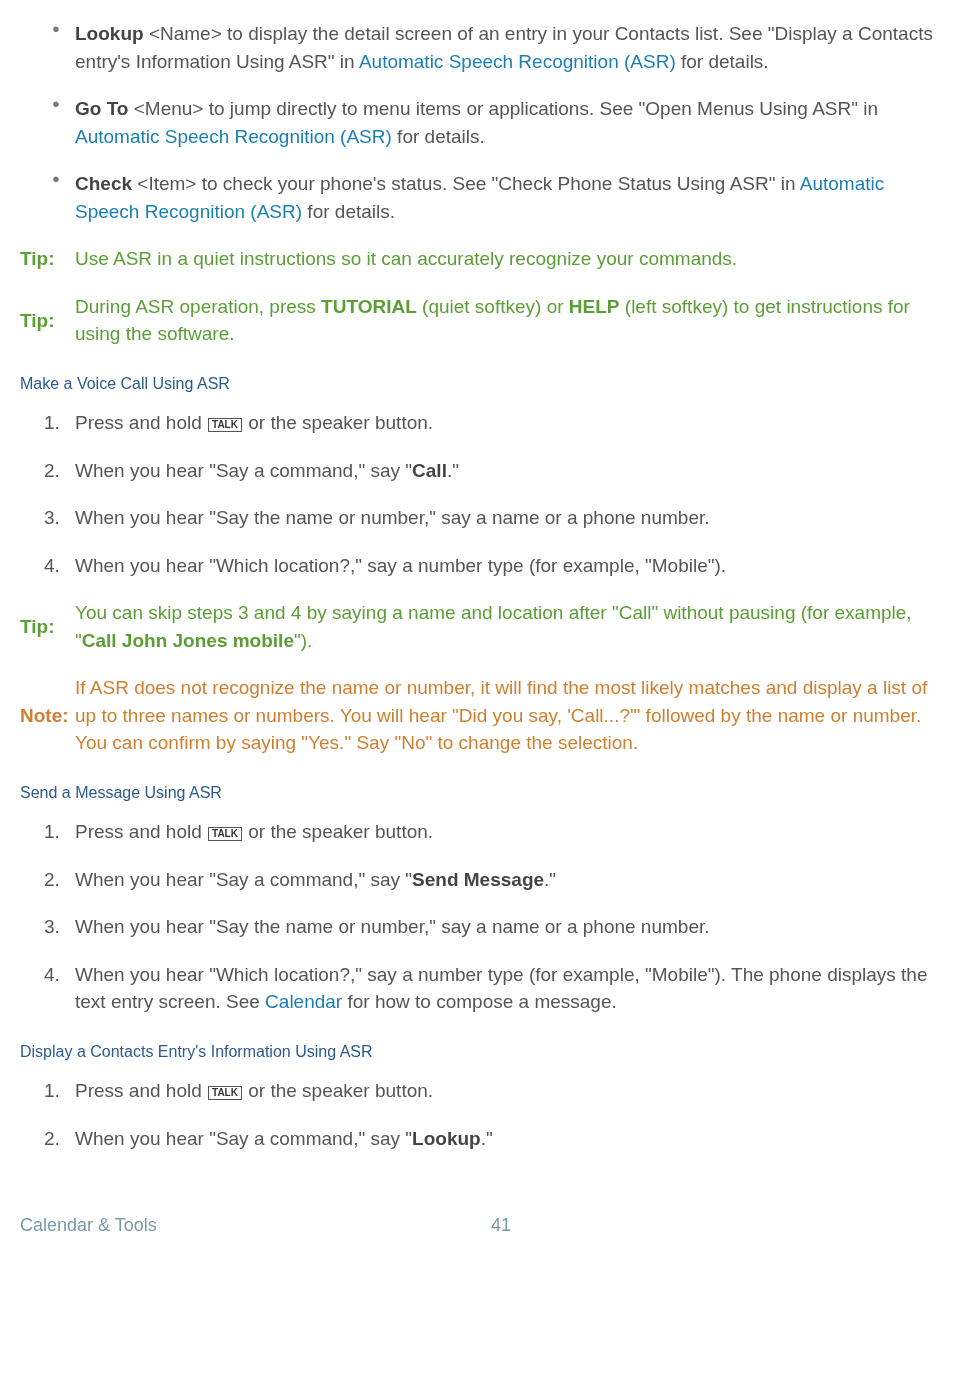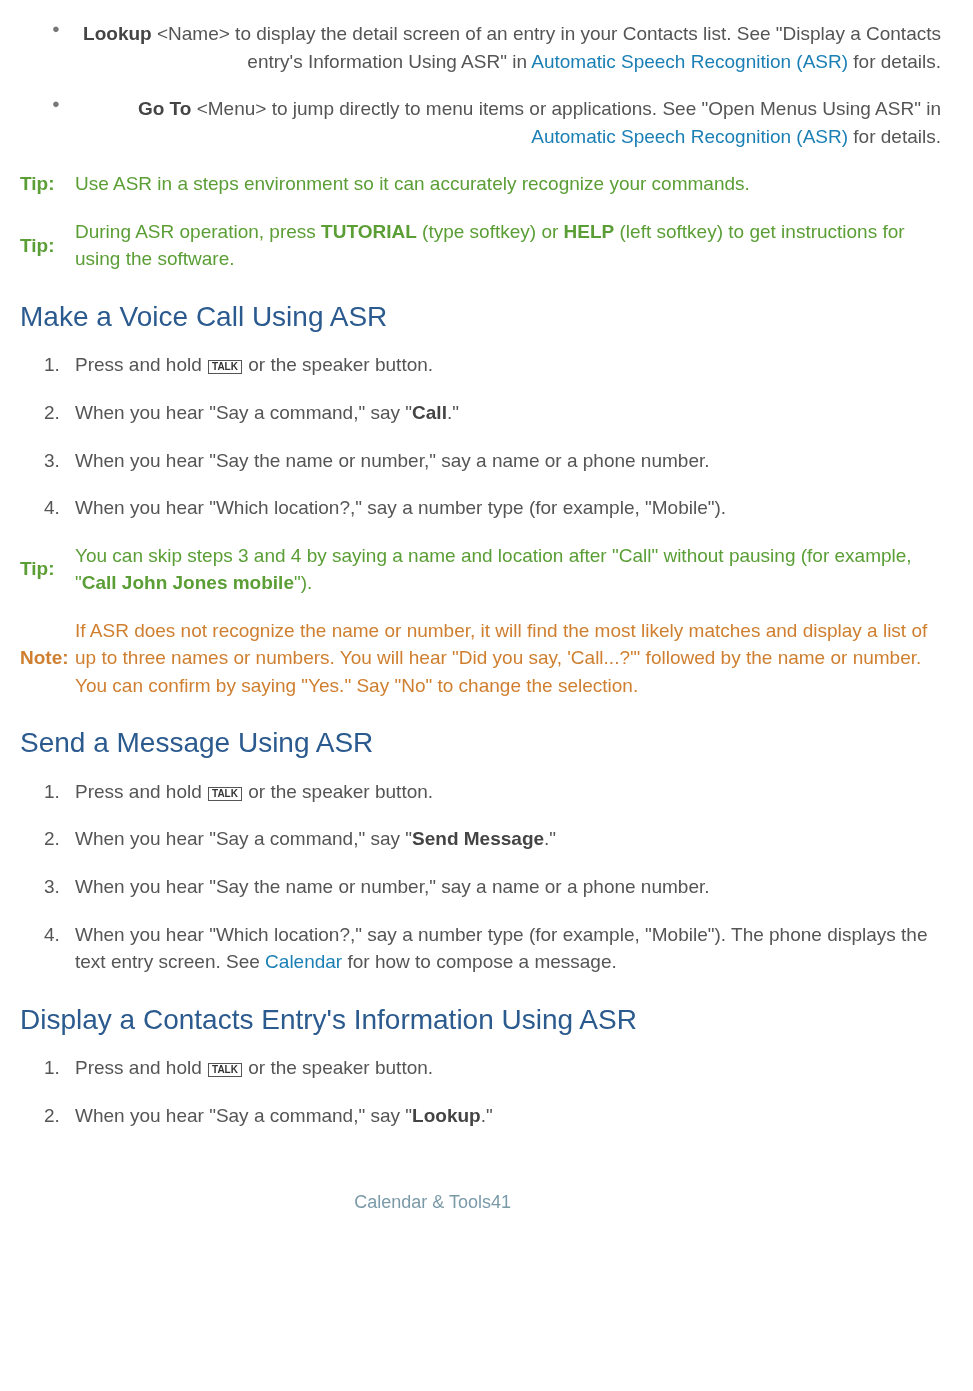--- a/index.html
+++ b/index.html
@@ -7,77 +7,80 @@
     font-size: 19px;
     color: #555;
     line-height: 1.45;
     margin: 0;
     padding: 20px 32px 30px 20px;
     width: 973px;
     box-sizing: border-box;
   }
 
   ul.top-bullets { list-style: none; margin: 0 0 18px 0; padding: 0; }
-  ul.top-bullets > li { position: relative; padding-left: 55px; margin-bottom: 20px; text-align: right; }
+  ul.top-bullets > li { position: relative; padding-left: 55px; margin-bottom: 20px; }
   ul.top-bullets > li::before {
     content: "●"; position: absolute; left: 32px; top: 0; color: #777; font-size: 13px;
   }
 
   .bold { font-weight: bold; color: #444; }
   .link { color: #1a7fb5; }
 
   .note-row { display: flex; margin: 0 0 20px 0; align-items: center; }
   .note-label { font-weight: bold; width: 55px; flex-shrink: 0; }
   .note-body { flex: 1; padding-left: 0; }
   .green .note-label, .green .note-body, .green .note-body .bold { color: #5a9e35; }
   .orange .note-label, .orange .note-body { color: #cf7f2f; }
 
-  h2.section { color: #2b5a8e; font-weight: normal; font-size: 28px; margin: 24px 0 14px 0; }
+  h2.section { color: #2b5a8e; font-weight: normal; font-size: 16px; margin: 24px 0 14px 0; }
 
   ol.steps { list-style: none; counter-reset: step; margin: 0 0 20px 0; padding: 0; }
   ol.steps > li { counter-increment: step; position: relative; padding-left: 55px; margin-bottom: 20px; }
   ol.steps > li::before { content: counter(step) "."; position: absolute; left: 24px; top: 0; }
 
   .key {
     display: inline-block;
     border: 1px solid #555;
     border-radius: 0;
     padding: 0px 3px 0px 3px;
     font-size: 10px;
     font-weight: bold;
     line-height: 1.2;
     color: #333;
     vertical-align: 1px;
     margin: 0 1px;
     background: #fff;
   }
 
-  .footer { display: flex; justify-content: flex-end; color: #7a9aa8; font-size: 18px;
+  .footer { display: flex; justify-content: space-between; color: #7a9aa8; font-size: 18px;
             margin-top: 60px; padding-right: 430px; }
 </style>
 </head>
 <body>
 
 <ul class="top-bullets">
   <li>
     <span class="bold">Lookup</span><span> &lt;Name&gt; to display the detail screen of an entry in your Contacts list. See "Display a Contacts entry's Information Using ASR" in </span><span class="link">Automatic Speech Recognition (ASR)</span><span> for details.</span>
   </li>
   <li>
     <span class="bold">Go To</span><span> &lt;Menu&gt; to jump directly to menu items or applications. See "Open Menus Using ASR" in </span><span class="link">Automatic Speech Recognition (ASR)</span><span> for details.</span>
   </li>
+  <li>
+    <span class="bold">Check</span><span> &lt;Item&gt; to check your phone's status. See "Check Phone Status Using ASR" in </span><span class="link">Automatic Speech Recognition (ASR)</span><span> for details.</span>
+  </li>
 </ul>
 
 <div class="note-row green">
   <div class="note-label">Tip:</div>
-  <div class="note-body">Use ASR in a steps environment so it can accurately recognize your commands.</div>
+  <div class="note-body">Use ASR in a quiet instructions so it can accurately recognize your commands.</div>
 </div>
 
 <div class="note-row green">
   <div class="note-label">Tip:</div>
-  <div class="note-body"><span>During ASR operation, press </span><span class="bold" style="color:#5a9e35">TUTORIAL</span><span> (type softkey) or </span><span class="bold" style="color:#5a9e35">HELP</span><span> (left softkey) to get instructions for using the software.</span></div>
+  <div class="note-body"><span>During ASR operation, press </span><span class="bold" style="color:#5a9e35">TUTORIAL</span><span> (quiet softkey) or </span><span class="bold" style="color:#5a9e35">HELP</span><span> (left softkey) to get instructions for using the software.</span></div>
 </div>
 
 <h2 class="section">Make a Voice Call Using ASR</h2>
 <ol class="steps">
   <li><span>Press and hold </span><span class="key">TALK</span><span> or the speaker button.</span></li>
   <li><span>When you hear "Say a command," say "</span><span class="bold">Call</span><span>."</span></li>
   <li>When you hear "Say the name or number," say a name or a phone number.</li>
   <li>When you hear "Which location?," say a number type (for example, "Mobile").</li>
 </ol>
 

